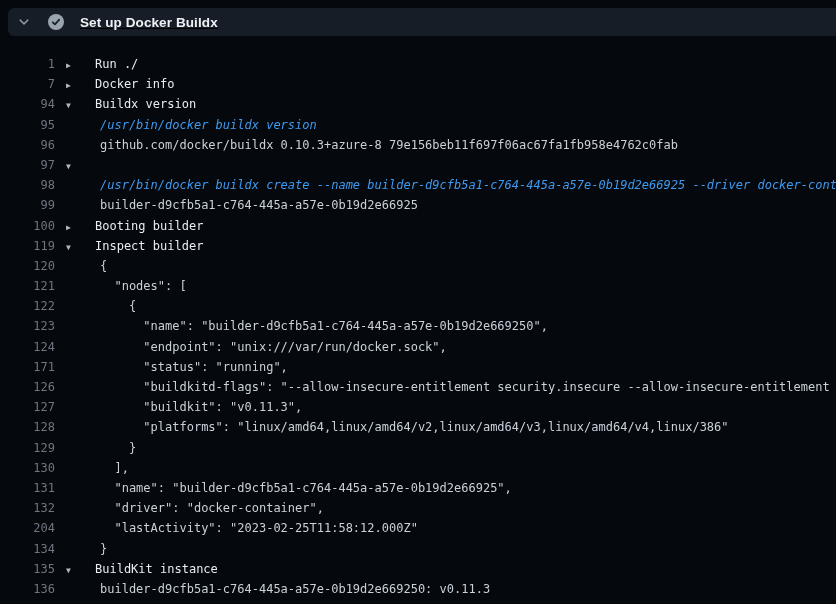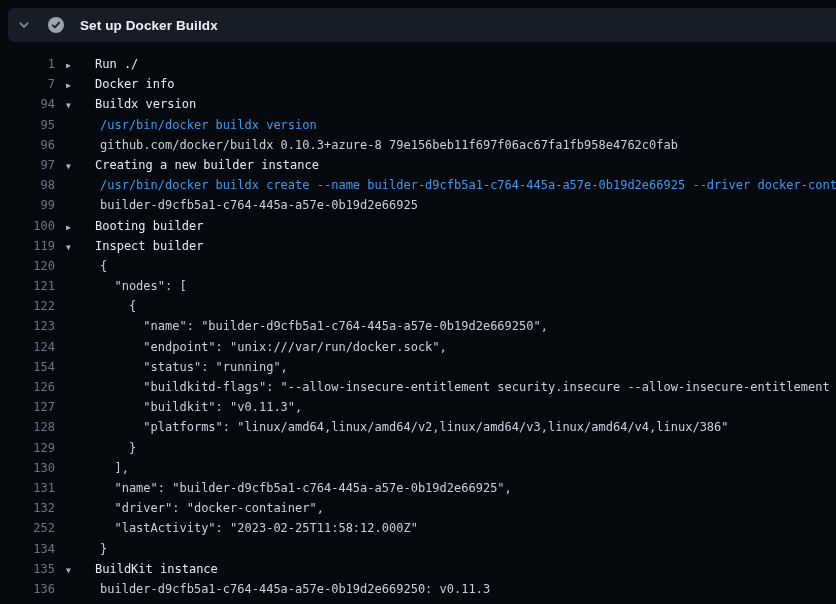--- a/index.html
+++ b/index.html
@@ -12,25 +12,26 @@
     --arrow-color:#aeb7c2;
     --title-color:#eef2f6;
   }
   html,body{margin:0;padding:0;}
   body{
     width:836px;height:604px;overflow:hidden;
     background:var(--page-bg);
     font-family:"DejaVu Sans Mono","Liberation Mono",monospace;
   }
   .step-header{
-    position:absolute;left:8px;top:8px;right:0;height:34px;
+    position:absolute;left:8px;top:8px;right:0;height:28px;
     background:var(--header-bg);
     border-radius:6px 0 0 6px;
     display:flex;align-items:center;
     cursor:pointer;
+    text-decoration:underline;
   }
   .chevron-btn{
     width:32px;display:flex;justify-content:center;align-items:center;
     color:#8b949e;
   }
   .status-icon{
     width:16px;height:16px;margin-left:8px;margin-right:16px;
     display:flex;align-items:center;
   }
   .step-title{
@@ -55,21 +56,21 @@
   }
   .row .arrow{
     display:inline-block;width:14px;margin-left:11px;
     font-size:8px;color:var(--arrow-color);
     cursor:pointer;
   }
   .row .text{color:var(--output-color);padding-left:15px;}
   .row.group-open .text,.row.group-collapsed .text{color:var(--group-color);}
   .row.group-open,.row.group-collapsed{cursor:pointer;}
   .row.command .text,.row.output .text{margin-left:30px;}
-  .row.command .text{color:var(--command-color);}
+  .row.command .text{color:var(--command-color);font-style:italic;}
 </style>
 </head>
 <body>
 
 <div class="step-header">
   <span class="chevron-btn">
     <svg width="12" height="12" viewBox="0 0 16 16" fill="none">
       <path d="M3 5.5 L8 10.5 L13 5.5" stroke="currentColor" stroke-width="2" stroke-linecap="round" stroke-linejoin="round"></path>
     </svg>
   </span>
@@ -81,35 +82,35 @@
   </span>
   <span class="step-title">Set up Docker Buildx</span>
 </div>
 
 <div class="log">
     <div class="row group-collapsed"><span class="num">1</span><span class="arrow">▶</span><span class="text">Run ./</span></div>
     <div class="row group-collapsed"><span class="num">7</span><span class="arrow">▶</span><span class="text">Docker info</span></div>
     <div class="row group-open"><span class="num">94</span><span class="arrow">▼</span><span class="text">Buildx version</span></div>
     <div class="row command"><span class="num">95</span><span class="text">/usr/bin/docker buildx version</span></div>
     <div class="row output"><span class="num">96</span><span class="text">github.com/docker/buildx 0.10.3+azure-8 79e156beb11f697f06ac67fa1fb958e4762c0fab</span></div>
-    <div class="row group-open"><span class="num">97</span><span class="arrow">▼</span><span class="text">Creating a new builder instance</span></div>
+    <div class="row group-open"><span class="num">97</span><span class="arrow">▼</span></div>
     <div class="row command"><span class="num">98</span><span class="text">/usr/bin/docker buildx create --name builder-d9cfb5a1-c764-445a-a57e-0b19d2e66925 --driver docker-container</span></div>
     <div class="row output"><span class="num">99</span><span class="text">builder-d9cfb5a1-c764-445a-a57e-0b19d2e66925</span></div>
     <div class="row group-collapsed"><span class="num">100</span><span class="arrow">▶</span><span class="text">Booting builder</span></div>
     <div class="row group-open"><span class="num">119</span><span class="arrow">▼</span><span class="text">Inspect builder</span></div>
     <div class="row output"><span class="num">120</span><span class="text">{</span></div>
     <div class="row output"><span class="num">121</span><span class="text">  "nodes": [</span></div>
     <div class="row output"><span class="num">122</span><span class="text">    {</span></div>
     <div class="row output"><span class="num">123</span><span class="text">      "name": "builder-d9cfb5a1-c764-445a-a57e-0b19d2e669250",</span></div>
     <div class="row output"><span class="num">124</span><span class="text">      "endpoint": "unix:///var/run/docker.sock",</span></div>
-    <div class="row output"><span class="num">154</span><span class="text">      "status": "running",</span></div>
+    <div class="row output"><span class="num">171</span><span class="text">      "status": "running",</span></div>
     <div class="row output"><span class="num">126</span><span class="text">      "buildkitd-flags": "--allow-insecure-entitlement security.insecure --allow-insecure-entitlement networ</span></div>
     <div class="row output"><span class="num">127</span><span class="text">      "buildkit": "v0.11.3",</span></div>
     <div class="row output"><span class="num">128</span><span class="text">      "platforms": "linux/amd64,linux/amd64/v2,linux/amd64/v3,linux/amd64/v4,linux/386"</span></div>
     <div class="row output"><span class="num">129</span><span class="text">    }</span></div>
     <div class="row output"><span class="num">130</span><span class="text">  ],</span></div>
     <div class="row output"><span class="num">131</span><span class="text">  "name": "builder-d9cfb5a1-c764-445a-a57e-0b19d2e66925",</span></div>
     <div class="row output"><span class="num">132</span><span class="text">  "driver": "docker-container",</span></div>
-    <div class="row output"><span class="num">252</span><span class="text">  "lastActivity": "2023-02-25T11:58:12.000Z"</span></div>
+    <div class="row output"><span class="num">204</span><span class="text">  "lastActivity": "2023-02-25T11:58:12.000Z"</span></div>
     <div class="row output"><span class="num">134</span><span class="text">}</span></div>
     <div class="row group-open"><span class="num">135</span><span class="arrow">▼</span><span class="text">BuildKit instance</span></div>
     <div class="row output"><span class="num">136</span><span class="text">builder-d9cfb5a1-c764-445a-a57e-0b19d2e669250: v0.11.3</span></div>
   </div>
 
 </body></html>

